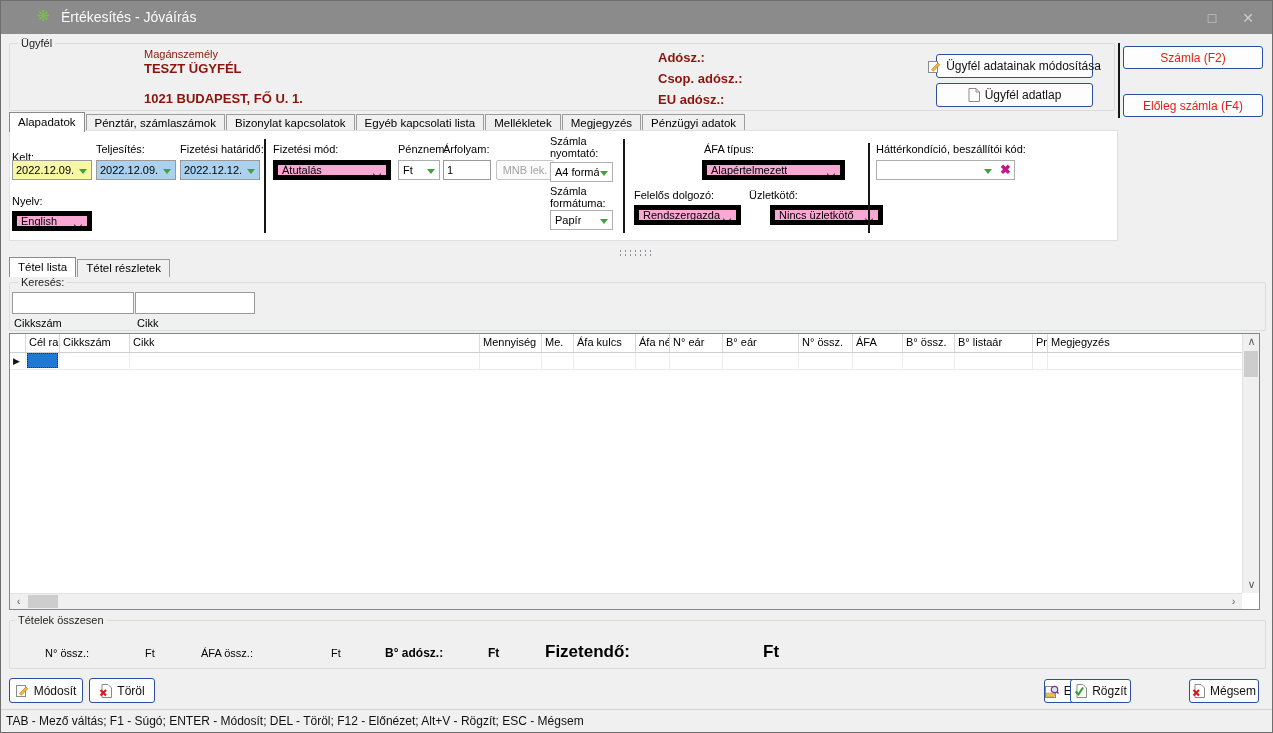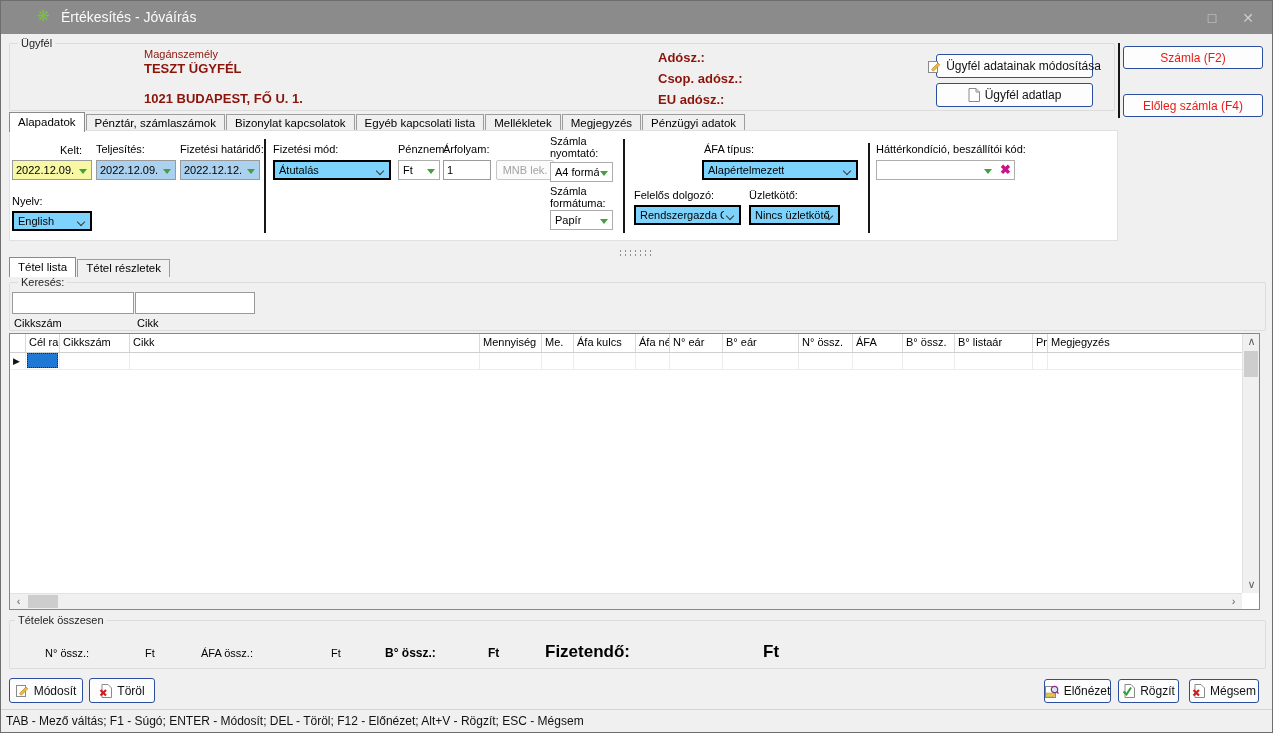--- a/index.html
+++ b/index.html
@@ -25,21 +25,21 @@
   .win-btn { position:absolute; display:flex; align-items:center; justify-content:center; gap:5px;
              background:#fdfdfd; border:1px solid #2b4f9e; border-radius:3px; font-size:12px; color:#111;
              cursor:default; white-space:nowrap; }
   .red-text { color:#e81b17; }
 
   .txt { position:absolute; border:1px solid #9a9a9a; background:#fff; font-size:11px;
          font-family:"Liberation Sans",sans-serif; padding:1px 3px; outline:none; }
 
   .datebox { position:absolute; height:20px; border:1px solid #9a9a9a; font-size:11px;
              display:flex; align-items:center; padding:0 3px; }
-  .combo { position:absolute; height:20px; background:#7dd3fc; border:2px solid #000000; font-size:11px;
+  .combo { position:absolute; height:20px; background:#f9a8d4; border:5px solid #000000; font-size:11px;
            display:flex; align-items:center; padding:0 4px; white-space:nowrap; overflow:hidden; }
   .combo-white { background:#fff; border:1px solid #adadad; }
   .tri-green { position:absolute; right:4px; top:8px; width:0; height:0;
                border:4px solid transparent; border-top:5px solid #3fa13f; }
   .chev { position:absolute; right:6px; top:6px; width:6px; height:6px;
           border-right:1.5px solid #3a3a3a; border-bottom:1.5px solid #3a3a3a; transform:rotate(45deg); }
   .combo .val { overflow:hidden; white-space:nowrap; }
 
   
   .tabstrip { position:absolute; display:flex; align-items:flex-end; }
@@ -130,21 +130,21 @@
     <div class="tab selected">Alapadatok</div>
     <div class="tab">Pénztár, számlaszámok</div>
     <div class="tab">Bizonylat kapcsolatok</div>
     <div class="tab">Egyéb kapcsolati lista</div>
     <div class="tab">Mellékletek</div>
     <div class="tab">Megjegyzés</div>
     <div class="tab">Pénzügyi adatok</div>
   </div>
 
   <div class="form-panel">
-    <span class="lbl" style="left:2px;top:13px;margin-left:48px;">Kelt:</span>
+    <span class="lbl" style="left:2px;top:20px;">Kelt:</span>
     <div class="datebox" style="left:2px;top:29px;width:80px;background:#f8f7a3;">
       <span>2022.12.09.</span>
         <span class="tri-green"></span>
     </div>
     <span class="lbl" style="left:86px;top:12px;">Teljesítés:</span>
     <div class="datebox" style="left:86px;top:29px;width:80px;background:#abd1ee;">
       <span>2022.12.09.</span>
         <span class="tri-green"></span>
     </div>
     <span class="lbl" style="left:170px;top:12px;">Fizetési határidő:</span>
@@ -183,32 +183,32 @@
     <span class="lbl" style="left:540px;top:54px;">Számla</span>
     <span class="lbl" style="left:540px;top:66px;">formátuma:</span>
     <div class="combo combo-white" style="left:540px;top:79px;width:63px;">
       <span class="val">Papír</span>
         <span class="tri-green"></span>
     </div>
 
     <div class="vline" style="left:613px;top:8px;height:94px;"></div>
 
     <span class="lbl" style="left:694px;top:12px;">ÁFA típus:</span>
-    <div class="combo" style="left:692px;top:29px;width:156px;">
+    <div class="combo" style="left:692px;top:29px;width:143px;">
       <span class="val">Alapértelmezett</span>
         <span class="chev"></span>
     </div>
 
     <span class="lbl" style="left:624px;top:58px;">Felelős dolgozó:</span>
     <div class="combo" style="left:624px;top:74px;width:107px;padding-right:15px;">
       <span class="val">Rendszergazda Gé</span>
         <span class="chev"></span>
     </div>
     <span class="lbl" style="left:739px;top:58px;">Üzletkötő:</span>
-    <div class="combo" style="left:739px;top:74px;width:91px;">
+    <div class="combo" style="left:760px;top:74px;width:113px;">
       <span class="val">Nincs üzletkötő</span>
         <span class="chev"></span>
     </div>
 
     <div class="vline" style="left:858px;top:12px;height:90px;"></div>
 
     <span class="lbl" style="left:866px;top:12px;">Háttérkondíció, beszállítói kód:</span>
     <div class="combo combo-white" style="left:866px;top:29px;width:139px;">
       <span class="val"></span>
       <span class="tri-green" style="right:22px;"></span>
@@ -287,21 +287,21 @@
       <span class="sb-arrow" style="right:0;line-height:14px;">›</span>
     </div>
   </div>
 
   <div class="groupbox" style="left:8px;top:619px;width:1257px;height:49px;"></div>
   <span class="gb-label" style="left:14px;top:613px;">Tételek összesen</span>
   <span class="ft" style="left:12px;top:646px;">N° össz.:</span>
   <span class="ft" style="left:112px;top:646px;width:32px;text-align:right;">Ft</span>
   <span class="ft" style="left:168px;top:646px;">ÁFA össz.:</span>
   <span class="ft" style="left:298px;top:646px;width:32px;text-align:right;">Ft</span>
-  <span class="ft" style="left:352px;top:645px;font-weight:bold;font-size:12px;">B° össz.:</span>
+  <span class="ft" style="left:352px;top:645px;font-weight:bold;font-size:12px;">B° adósz.:</span>
   <span class="ft" style="left:455px;top:645px;width:32px;text-align:right;font-weight:bold;font-size:12px;">Ft</span>
   <span class="ft" style="left:512px;top:641px;font-weight:bold;font-size:17px;">Fizetendő:</span>
   <span class="ft" style="left:730px;top:641px;width:36px;text-align:right;font-weight:bold;font-size:17px;">Ft</span>
 
   <div class="win-btn" style="left:8px;top:677px;width:74px;height:25px;">
     <svg class="icon" width="13" height="13" viewBox="0 0 13 13">
         <rect x="0.5" y="1.5" width="9" height="11" fill="#fff" stroke="#8a8a8a"></rect>
         <path d="M3.5 9.5 L10 3 L11.8 4.8 L5.3 11.3 Z" fill="#f0b73a" stroke="#a97d1c" stroke-width="0.6"></path>
       </svg>
     <span>Módosít</span>
@@ -316,21 +316,21 @@
 
   <div class="win-btn" style="left:1043px;top:678px;width:67px;height:24px;">
     <svg class="icon" width="14" height="14" viewBox="0 0 14 14">
         <rect x="0.5" y="2.5" width="10" height="11" fill="#fff" stroke="#8a8a8a"></rect>
         <rect x="1.5" y="9" width="8" height="3.5" fill="#e8c82a" stroke="#a9921c" stroke-width="0.5"></rect>
         <circle cx="9.5" cy="5.5" r="3.2" fill="#d6e6f5" stroke="#8c2b8c" stroke-width="1.2"></circle>
         <path d="M11.7 7.7 L13.5 9.5" stroke="#8c2b8c" stroke-width="1.5"></path>
       </svg>
     <span>Előnézet</span>
   </div>
-  <div class="win-btn" style="left:1117px;top:678px;width:61px;height:24px;">
+  <div class="win-btn" style="left:1069px;top:678px;width:61px;height:24px;">
     <svg class="icon" width="13" height="14" viewBox="0 0 13 14">
         <path d="M3 .5 H9 L12.5 4 V13.5 H3 Z" fill="#fff" stroke="#8a8a8a"></path>
         <path d="M1.5 7.5 L4.5 10.5 L9 3.5" stroke="#2f9e2f" stroke-width="2" fill="none"></path>
       </svg>
     <span>Rögzít</span>
   </div>
   <div class="win-btn" style="left:1188px;top:678px;width:70px;height:24px;">
     <svg class="icon" width="13" height="14" viewBox="0 0 13 14">
         <path d="M3 .5 H9 L12.5 4 V13.5 H3 Z" fill="#fff" stroke="#8a8a8a"></path>
         <path d="M1.5 6 L7 11.5 M7 6 L1.5 11.5" stroke="#cf1b1b" stroke-width="2.2"></path>

